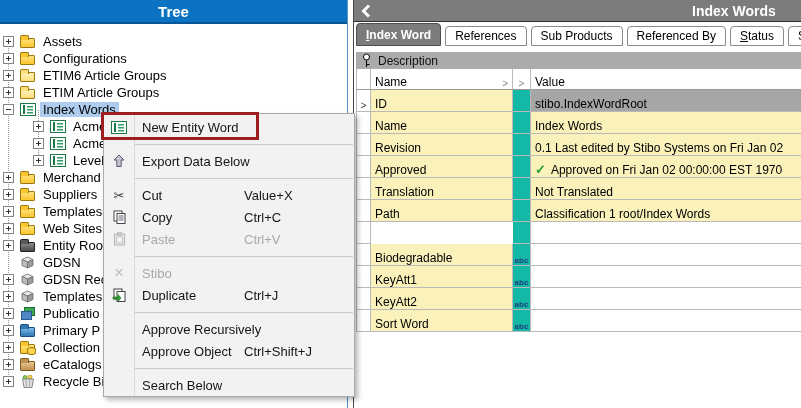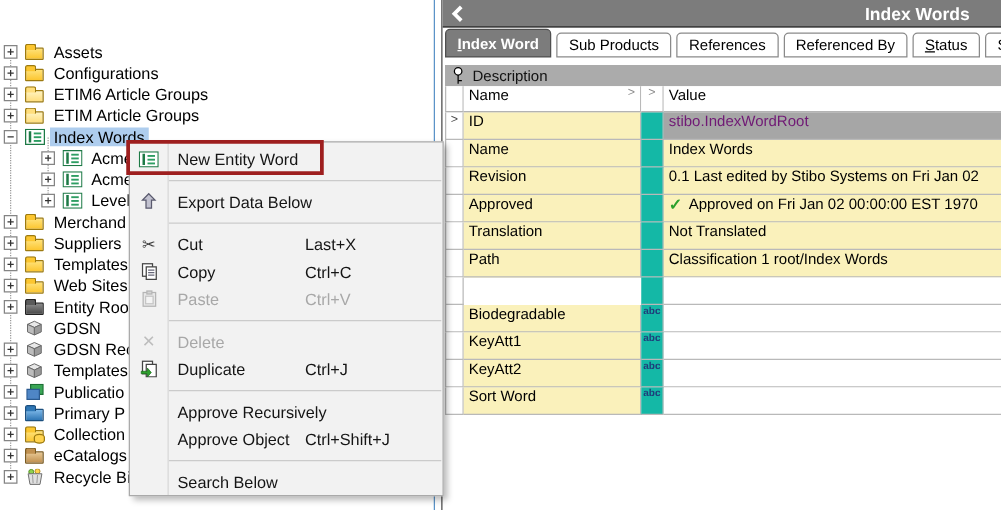--- a/index.html
+++ b/index.html
@@ -75,43 +75,44 @@
   .tab { height:20px; padding:0 9px; background:#fff; border:1px solid #8a8a8a;
          border-radius:4px 4px 0 0; font-size:12px; display:flex; align-items:center;
          white-space:nowrap; color:#000; }
   .tab.active { height:23px; background:#7c7c7c; border-color:#4f4f4f; color:#fff; font-weight:bold; }
   .mn { text-decoration:underline; }
   #desc-bar { position:absolute; left:2px; top:52px; width:446px; height:17px;
               background:#ababab; display:flex; align-items:center; font-size:12px; color:#111; }
   #desc-bar .klabel { padding-left:6px; }
 
   .cell { position:absolute; top:0; bottom:0; border-right:1px solid #b9b9b9; border-bottom:1px solid #b9b9b9;
-          display:flex; align-items:flex-start; font-size:12px; padding:0 4px;
+          display:flex; align-items:flex-end; font-size:12px; padding:0 4px;
           white-space:nowrap; overflow:hidden; }
   .c-marker { left:2px; width:15px; border-left:1px solid #b9b9b9; background:#fff;
               justify-content:center; padding:0; font-size:10px; color:#444; }
   .c-name   { left:17px; width:142px; background:#faf1bb; }
   .c-flag   { left:159px; width:18px; background:#14b8a6; justify-content:center; padding:0; }
   .c-value  { left:177px; right:0; border-right:none; }
   #grid-header { position:absolute; left:0; top:69px; width:448px; height:21px; }
   #grid-header .cell { background:#fff; border-bottom:1px solid #9a9a9a; }
   .sortg { color:#8a8a8a; font-size:10px; }
   #grid-header .c-name { justify-content:space-between; }
   .drow { position:absolute; left:0; width:448px; height:22px; }
   .v-yellow { background:#faf1bb; } .v-white { background:#fff; }
-  .v-sel { background:#a6a6a6; color:#701a75; }
+  .v-sel { background:#a6a6a6; color:#000000; }
   .flagtxt { font-size:8px; font-weight:bold; color:#1f3d7a; letter-spacing:0; }
   .checkmark { color:#2ca02c; font-weight:bold; font-size:13px; margin-right:5px; }
 </style>
 </head>
 <body>
 
 <div id="screen">
 
   <div id="tree-panel">
+    <div id="tree-title">Tree</div>
     <div class="vline" style="left:8px; top:41px; height:340px;"></div>
     <div class="vline" style="left:38px; top:110px; height:49px;"></div>
 
     <div class="trow ind1" style="top:33px">
       <span class="exp plus"></span>
       <span class="tico">
           <span class="fold"></span>
         </span>
       <span class="tlabel">Assets</span>
     </div>
@@ -311,24 +312,24 @@
       </span>
       <span id="detail-title-text">Index Words</span>
     </div>
 
     <div id="tabs">
       <div class="tab active">
           <span class="mn">I</span>
           <span>ndex Word</span>
         </div>
       <div class="tab">
+          <span>References</span>
+        </div>
+      <div class="tab">
           <span>Sub Products</span>
-        </div>
-      <div class="tab">
-          <span>References</span>
         </div>
       <div class="tab">
           <span>Referenced By</span>
         </div>
       <div class="tab">
           <span class="mn">S</span>
           <span>tatus</span>
         </div>
       <div class="tab">
           <span>S</span>
@@ -461,21 +462,21 @@
           </svg>
       </span>
       <span class="mlabel">Export Data Below</span>
     </div>
     <div class="msep">
         <i></i>
       </div>
     <div class="mi">
       <span class="mic glyph">✂</span>
       <span class="mlabel">Cut</span>
-      <span class="mshort">Last+X</span>
+      <span class="mshort">Value+X</span>
     </div>
     <div class="mi">
       <span class="mic">
         <svg width="13" height="14" viewBox="0 0 13 14">
             <rect x="1" y="1" width="8" height="10" fill="#fff" stroke="#444"></rect>
             <rect x="4" y="3.5" width="8" height="10" fill="#fff" stroke="#444"></rect>
             <line x1="5.5" y1="6" x2="10.5" y2="6" stroke="#667"></line>
             <line x1="5.5" y1="8" x2="10.5" y2="8" stroke="#667"></line>
             <line x1="5.5" y1="10" x2="10.5" y2="10" stroke="#667"></line>
           </svg>
@@ -492,21 +493,21 @@
           </svg>
       </span>
       <span class="mlabel">Paste</span>
       <span class="mshort">Ctrl+V</span>
     </div>
     <div class="msep">
         <i></i>
       </div>
     <div class="mi dis">
       <span class="mic glyph dis" style="font-size:17px">×</span>
-      <span class="mlabel">Delete</span>
+      <span class="mlabel">Stibo</span>
     </div>
     <div class="mi">
       <span class="mic">
         <svg width="14" height="14" viewBox="0 0 14 14">
             <rect x="2" y="1" width="8" height="10" fill="#fff" stroke="#444"></rect>
             <rect x="5" y="3.5" width="8" height="10" fill="#fff" stroke="#444"></rect>
             <polygon points="1,9 6,9 6,6.5 9,10 6,13.5 6,11 1,11" fill="#2ca02c" stroke="#1a6e1a" stroke-width="0.6"></polygon>
           </svg>
       </span>
       <span class="mlabel">Duplicate</span>

